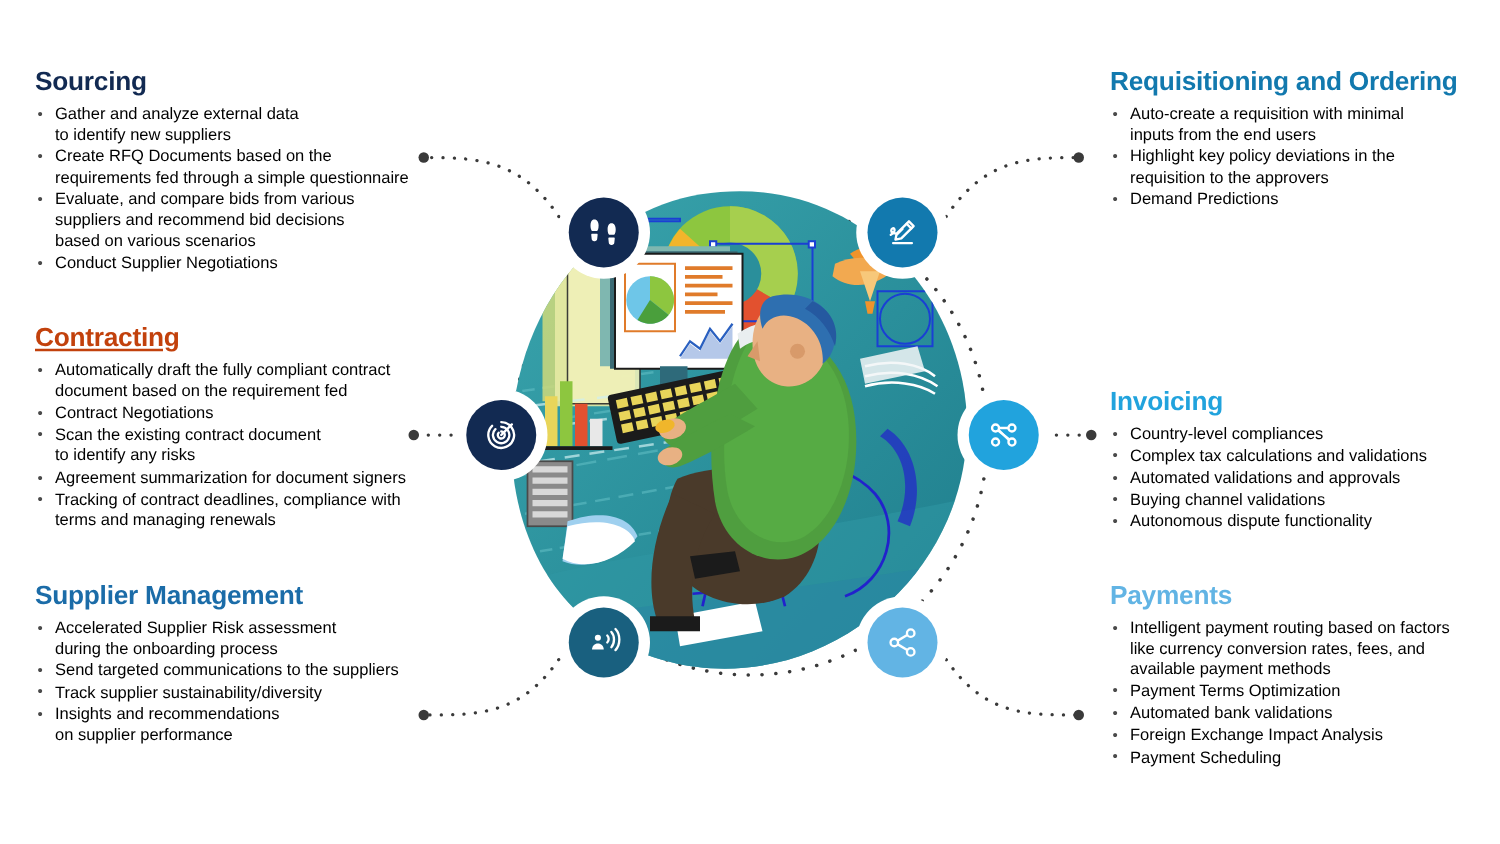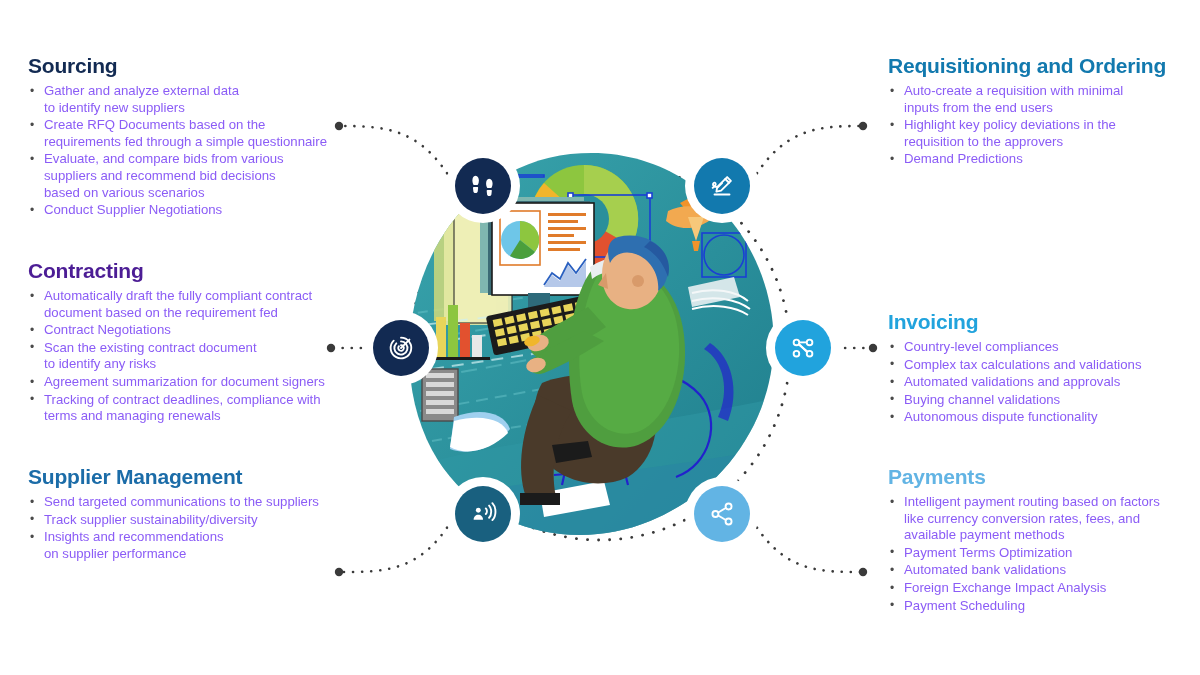--- a/index.html
+++ b/index.html
@@ -19,21 +19,21 @@
     line-height:1.1;
   }
   .panel ul{
     margin:0;padding:0;list-style:none;
   }
   .panel li{
     position:relative;
     padding-left:16px;
     font-size:13.2px;
     line-height:16.6px;
-    color:#8b5cf6;
+    color:#000000;
     margin-bottom:1px;
     white-space:pre-line;
   }
   .panel li:before{
     content:"\2022";
     position:absolute;left:2px;top:-0.5px;
     color:#4a4a4a;font-size:12px;
   }
 
   
@@ -374,36 +374,38 @@
       <li>Create RFQ Documents based on the
 requirements fed through a simple questionnaire</li>
       <li>Evaluate, and compare  bids from various
 suppliers and recommend bid decisions
 based on various scenarios</li>
       <li>Conduct Supplier Negotiations</li>
     </ul>
   </div>
 
   <div class="panel" id="p-contracting">
-    <h2 style="color: #4c1d95;">Contracting</h2>
+    <h2 style="color: #c2410c; text-decoration: underline;">Contracting</h2>
     <ul>
       <li>Automatically draft the  fully compliant contract
 document based on the requirement fed</li>
       <li>Contract Negotiations</li>
       <li>Scan the existing contract document
 to identify any risks</li>
       <li>Agreement summarization for document signers</li>
       <li>Tracking of contract deadlines, compliance with
 terms and managing renewals</li>
     </ul>
   </div>
 
   <div class="panel" id="p-supplier">
     <h2 style="color: rgb(27, 108, 168);">Supplier Management</h2>
     <ul>
+      <li>Accelerated Supplier Risk assessment
+during the onboarding process</li>
       <li>Send targeted communications to the suppliers</li>
       <li>Track supplier sustainability/diversity</li>
       <li>Insights and recommendations
 on supplier performance</li>
     </ul>
   </div>
 
   <div class="panel" id="p-requisition">
     <h2 style="color: rgb(18, 121, 174);">Requisitioning and Ordering</h2>
     <ul>

